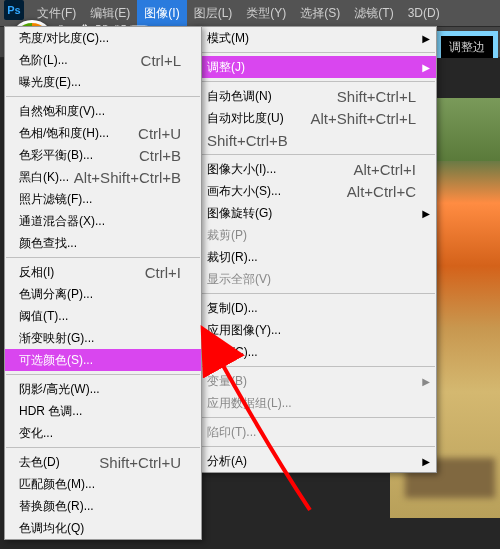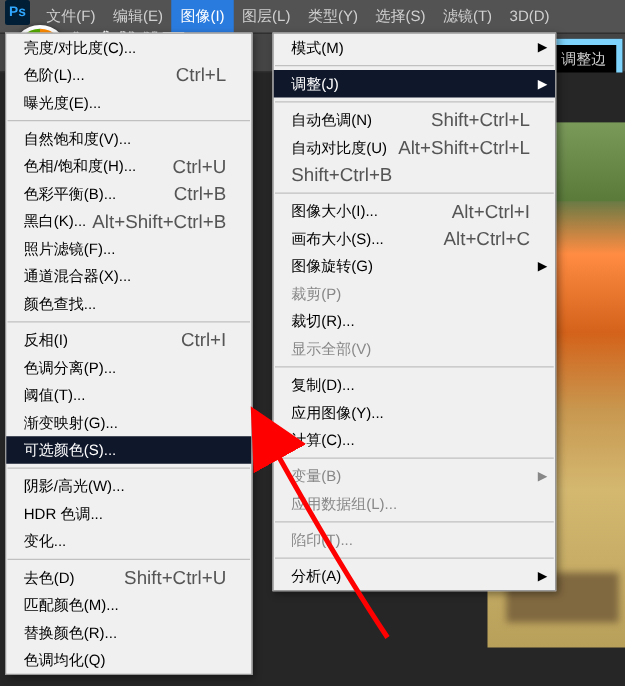--- a/index.html
+++ b/index.html
@@ -14,23 +14,23 @@
 .wm-cn{color:#333;font-size:18px;font-weight:bold;text-shadow:1px 1px 0 #fff,-1px -1px 0 #fff,1px -1px 0 #fff,-1px 1px 0 #fff}
 .wm-en{color:#c00;font-size:13px;font-weight:bold;font-style:italic}
 .toolbar{height:32px;background:#454545;border-top:1px solid #2a2a2a;border-bottom:1px solid #2a2a2a;position:relative}
 .btn-adjust{position:absolute;right:2px;top:4px;background:#000000;border:5px solid #7dd3fc;color:#ccc;padding:3px 8px;font-size:12px}
 .canvas{position:absolute;top:58px;left:0;right:0;bottom:0;background:#262626}
 .img{position:absolute;top:40px;right:0;width:110px;height:420px;background:linear-gradient(to bottom,#4a5a3a 0%,#6a7a45 15%,#ff8c42 25%,#d4621a 40%,#c89850 55%,#d4b870 70%,#b8a05a 100%)}
 .img::before{content:"";position:absolute;top:0;left:0;right:0;height:15%;background:linear-gradient(to bottom,#7a9a5a,#5a7a3a)}
 .img::after{content:"";position:absolute;bottom:20px;right:5px;width:90px;height:40px;background:#806840;filter:blur(3px)}
 .dropdown{position:absolute;background:#f0f0f0;border:1px solid #999;box-shadow:2px 2px 6px rgba(0,0,0,.4);z-index:10}
 .dd1{top:26px;left:4px;width:198px}
-.dd2{top:26px;left:218px;width:227px}
+.dd2{top:26px;left:192px;width:245px}
 .item{display:flex;align-items:center;height:22px;padding:0 20px 0 14px;color:#000;cursor:default;position:relative}
-.item.hl{background:#0f172a;color:#fff}
+.item.hl{background:#d946ef;color:#fff}
 .item.dis{color:#888}
 .item .lbl{flex:1}
 .item .sc{color:#555;font-size:15px}
 .item .arrow{position:absolute;right:6px;font-size:10px}
 .sep{height:1px;background:#c0c0c0;margin:3px 1px}
 .red-arrow{position:absolute;z-index:20;pointer-events:none}
 .red-arrow svg{overflow:visible}
 </style>
 </head>
 <body>

